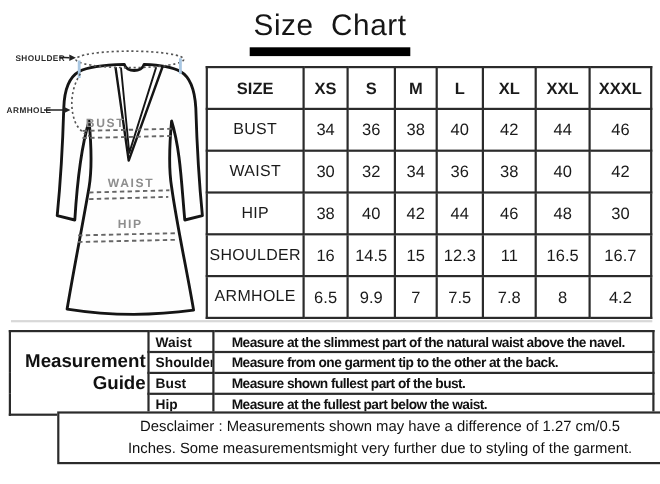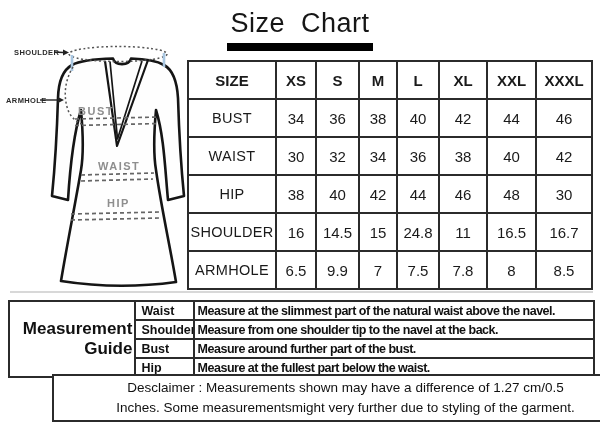--- a/index.html
+++ b/index.html
@@ -38,21 +38,21 @@
   .size-table td.rowlabel{font-size:14.5px;letter-spacing:0.3px;}
 
   
   .guide-table{position:absolute;left:8px;top:300px;width:587px;
                border-collapse:collapse;table-layout:fixed;background:#fff;}
   .guide-table td{border:2px solid var(--border);font-weight:bold;font-size:12.5px;
                   height:15px;padding:1px 4px;vertical-align:middle;color:#111;overflow:hidden;}
   .guide-table td.guide-title-cell{text-align:right;font-size:17px;padding:0 2px;}
   .guide-table td.guide-term{text-align:left;padding-left:5px;}
   .guide-table td.guide-desc{text-align:left;white-space:nowrap;letter-spacing:-0.5px;
-                             font-size:12.5px;padding-left:3px;}
+                             font-size:12.5px;padding-left:16px;}
 
   
   .disclaimer{position:absolute;left:8px;top:374px;width:587px;height:48px;
               border:2px solid var(--border);box-sizing:border-box;background:#fff;
               display:flex;align-items:center;justify-content:center;text-align:center;
               font-size:13.5px;line-height:1.5;color:#111;padding:2px 52px;margin-left:44px;}
 
   .shadow-line{position:absolute;left:10px;top:291px;width:583px;height:2px;background:#d8d8d8;}
 </style>
 </head>
@@ -166,59 +166,59 @@
           <td>44</td>
           <td>46</td>
           <td>48</td>
           <td>30</td>
         </tr>
         <tr>
           <td class="rowlabel">SHOULDER</td>
           <td>16</td>
           <td>14.5</td>
           <td>15</td>
-          <td>24.8</td>
+          <td>12.3</td>
           <td>11</td>
           <td>16.5</td>
           <td>16.7</td>
         </tr>
         <tr>
           <td class="rowlabel">ARMHOLE</td>
           <td>6.5</td>
           <td>9.9</td>
           <td>7</td>
           <td>7.5</td>
           <td>7.8</td>
           <td>8</td>
-          <td>8.5</td>
+          <td>4.2</td>
         </tr>
       </tbody>
     </table>
 
   <div class="shadow-line"></div>
 
   <table class="guide-table">
       <colgroup>
         <col style="width: 126px;">
         <col style="width: 58px;">
         <col style="width: 399px;">
       </colgroup>
       <tbody>
         <tr>
           <td rowspan="4" class="guide-title-cell">Measurement Guide</td>
           <td class="guide-term">Waist</td>
           <td class="guide-desc">Measure at the slimmest part of the natural waist above the navel.</td>
         </tr>
         <tr>
           <td class="guide-term">Shoulder</td>
-          <td class="guide-desc">Measure from one shoulder tip to the navel at the back.</td>
+          <td class="guide-desc">Measure from one garment tip to the other at the back.</td>
         </tr>
         <tr>
           <td class="guide-term">Bust</td>
-          <td class="guide-desc">Measure around further part of the bust.</td>
+          <td class="guide-desc">Measure shown fullest part of the bust.</td>
         </tr>
         <tr>
           <td class="guide-term">Hip</td>
           <td class="guide-desc">Measure at the fullest part below the waist.</td>
         </tr>
       </tbody>
     </table>
 
   <div class="disclaimer">
     <span>Desclaimer : Measurements shown may have a difference of 1.27 cm/0.5 Inches. Some measurementsmight very further due to styling of the garment.</span>

